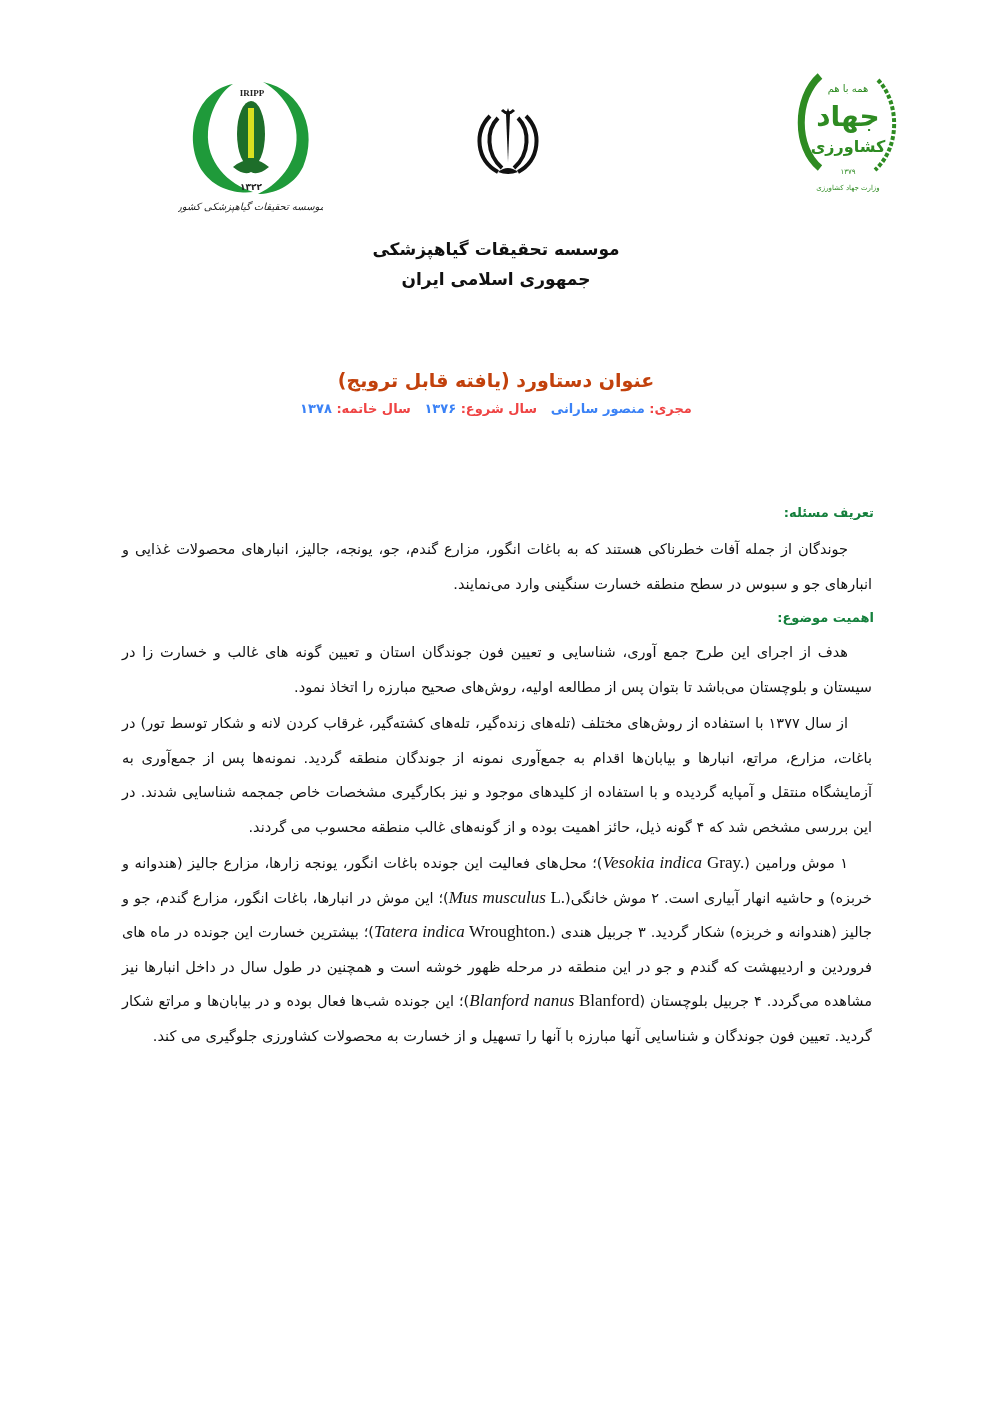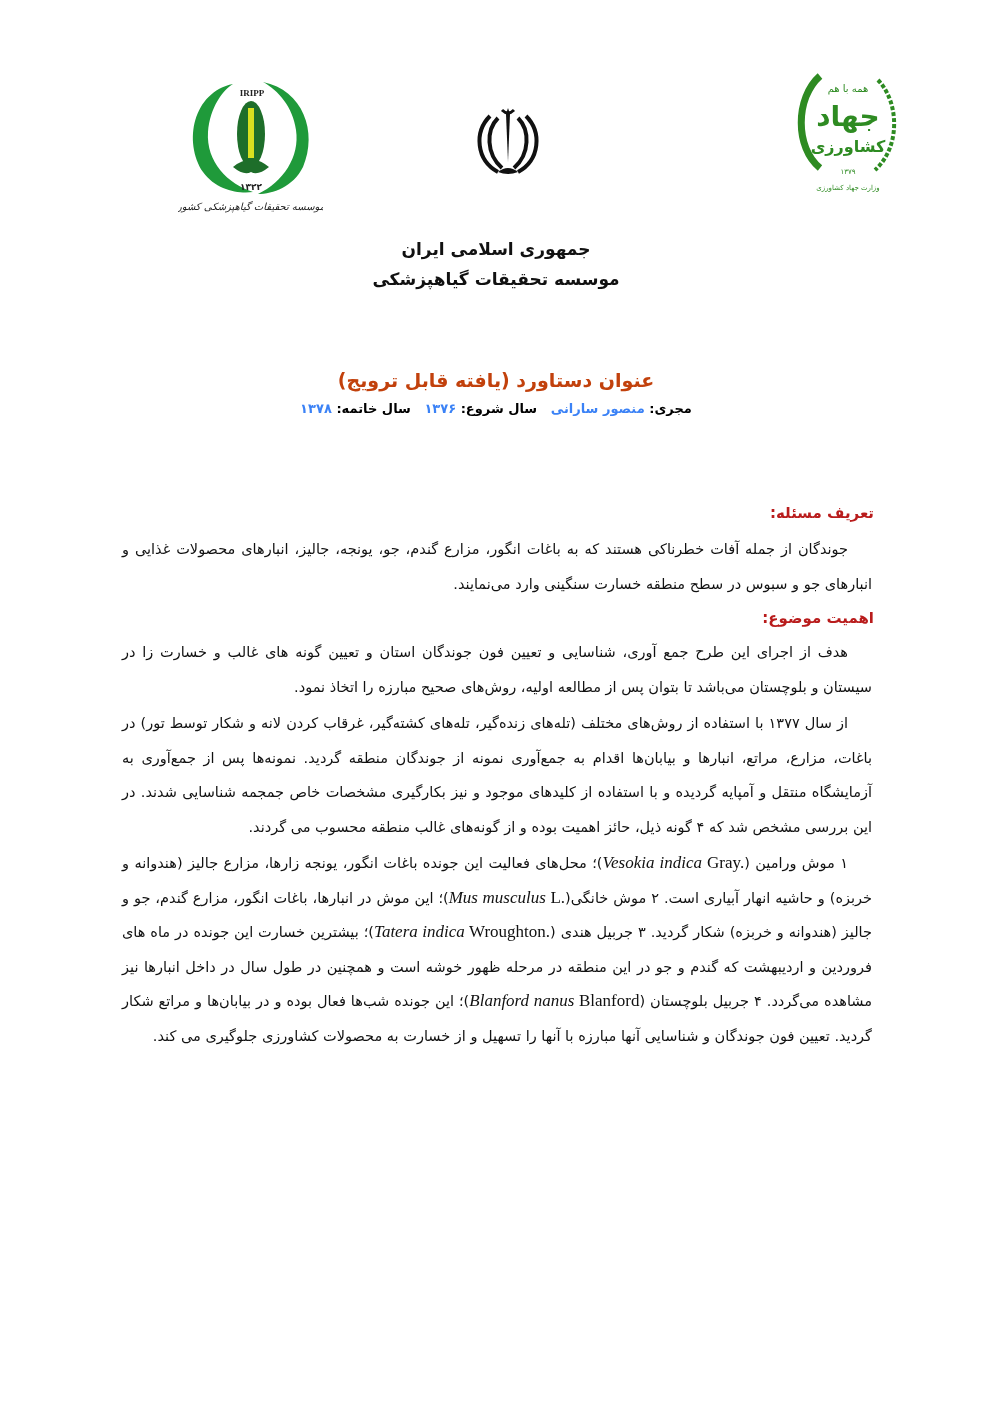--- a/index.html
+++ b/index.html
@@ -12,25 +12,25 @@
     #logo-center { left: 468px; top: 102px; width: 80px; height: 80px; }
     #logo-right { left: 790px; top: 58px; width: 115px; height: 145px; }
 
     .header-block { position: absolute; left: 0; width: 992px; text-align: center; direction: rtl; }
     .hdr-line { font-weight: bold; font-size: 17px; line-height: 30px; color: #111; }
     #hdr { top: 234px; }
     #title-block { top: 364px; }
     .title-red { font-weight: bold; font-size: 19px; color: #c2410c; line-height: 32px; }
     .subtitle { font-weight: bold; font-size: 17px; line-height: 30px; color: #111; }
     .meta { font-size: 13px; line-height: 26px; font-weight: bold; }
-    .meta .lbl { color: #000000; }
+    .meta .lbl { color: #ef4444; }
     .meta .val { color: #3b82f6; }
 
     #body-text { position: absolute; left: 120px; width: 754px; top: 498px; direction: rtl; text-align: justify; }
-    .sec-head { color: #b91c1c; font-size: 15px; font-weight: bold; line-height: 30px; margin: 0; }
+    .sec-head { color: #15803d; font-size: 13px; font-weight: bold; line-height: 30px; margin: 0; }
     .para { font-size: 14.5px; line-height: 34.5px; margin: 2px; text-indent: 24px; text-align-last: right; }
     .sec-head.first { margin-bottom: 4px; }
     .latin { font-family: "Liberation Serif", serif; font-size: 17px; direction: ltr; unicode-bidi: embed; }
     .latin i { font-style: italic; }
   </style>
 </head>
 <body>
 
 <div class="logo" id="logo-left">
   <svg width="145" height="145" viewBox="0 0 145 145">
@@ -63,22 +63,22 @@
     <path d="M88 22 C110 45 110 90 85 112" stroke="#2e8b22" stroke-width="4" fill="none" stroke-dasharray="4 2"></path>
     <text x="58" y="34" font-size="10" text-anchor="middle" fill="#2e8b22" font-family="DejaVu Sans, sans-serif">همه با هم</text>
     <text x="58" y="68" font-size="28" text-anchor="middle" fill="#2e8b22" font-weight="bold" font-family="DejaVu Sans, sans-serif">جهاد</text>
     <text x="58" y="94" font-size="16" text-anchor="middle" fill="#2e8b22" font-weight="bold" font-family="DejaVu Sans, sans-serif">کشاورزی</text>
     <text x="58" y="116" font-size="7" text-anchor="middle" fill="#2e8b22" font-family="DejaVu Sans, sans-serif">۱۳۷۹</text>
     <text x="58" y="132" font-size="7" text-anchor="middle" fill="#2e8b22" font-family="DejaVu Sans, sans-serif">وزارت جهاد کشاورزی</text>
   </svg>
 </div>
 
 <div class="header-block" id="hdr">
+  <div class="hdr-line">موسسه تحقیقات گیاهپزشکی</div>
   <div class="hdr-line">جمهوری اسلامی ایران</div>
-  <div class="hdr-line">موسسه تحقیقات گیاهپزشکی</div>
 </div>
 
 <div class="header-block" id="title-block">
   <div class="title-red">عنوان دستاورد (یافته قابل ترویج)</div>
   <div class="meta">
     <span class="lbl">مجری:</span>
     <span class="val">منصور سارانی</span>
     &nbsp;
     <span class="lbl">سال شروع:</span>
     <span class="val">۱۳۷۶</span>

